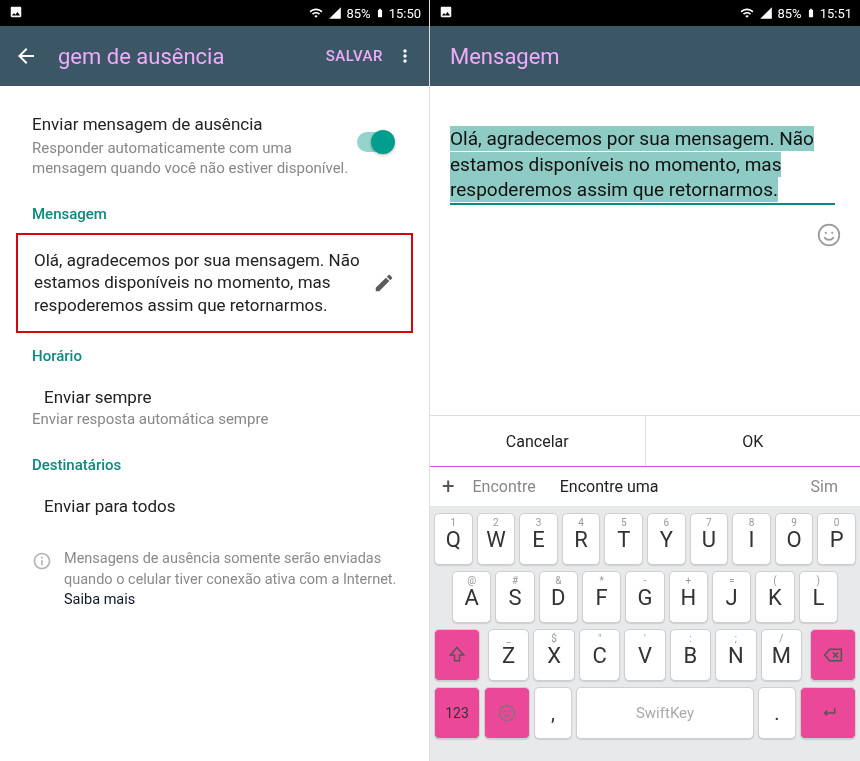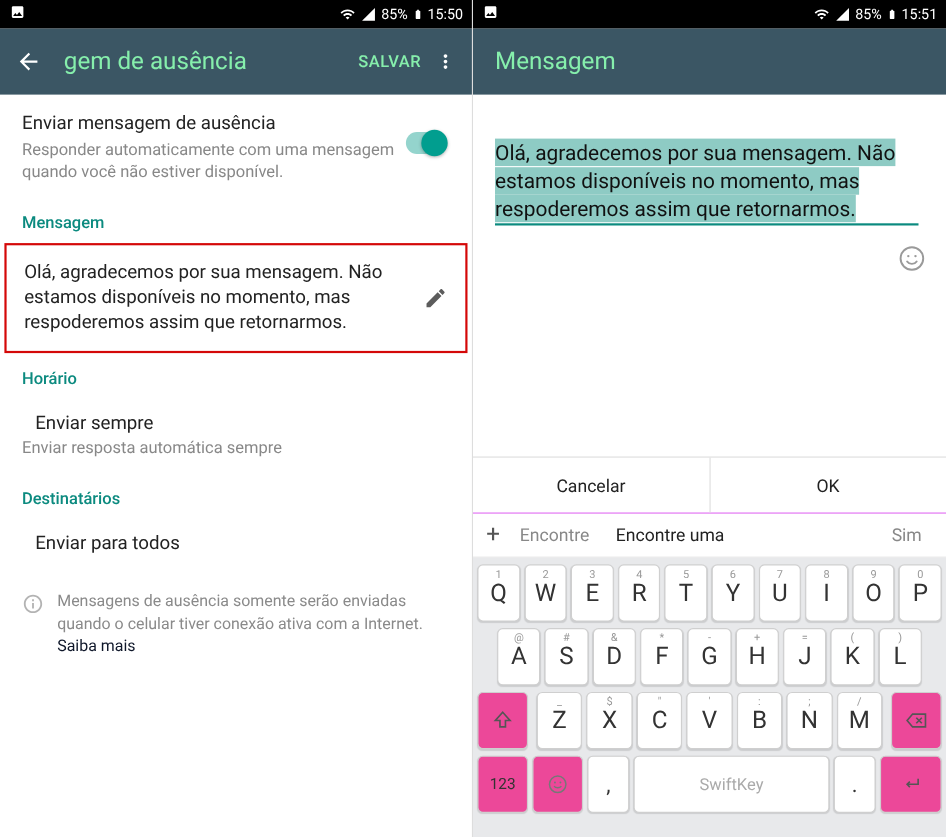--- a/index.html
+++ b/index.html
@@ -7,27 +7,27 @@
 .screen { width: 430px; height: 761px; background: #fff; position: relative; overflow: hidden; }
 .screen.left { border-right: 1px solid #ddd; }
 
 
 .statusbar { height: 26px; background: #000; color: #fff; display: flex; align-items: center; padding: 0 8px; font-size: 13px; }
 .statusbar .left-icons { flex: 0 0 auto; }
 .statusbar .right-icons { margin-left: auto; display: flex; align-items: center; gap: 4px; }
 .statusbar svg { fill: #fff; }
 
 
-.appbar { height: 60px; background: #3b5664; color: #86efac; display: flex; align-items: center; padding: 0 14px; justify-content: flex-end; }
+.appbar { height: 60px; background: #3b5664; color: #f0abfc; display: flex; align-items: center; padding: 0 14px; justify-content: flex-end; }
 .appbar .title { font-size: 22px; font-weight: 400; flex: 1; margin-left: 20px; }
 .appbar .title-noback { font-size: 22px; font-weight: 400; flex: 1; margin-left: 6px; }
 .appbar .action { font-size: 15px; font-weight: 500; letter-spacing: 0.5px; margin-right: 12px; }
 
 
-.content { padding: 0; }
+.content { padding: 12px; }
 .setting-row { padding: 16px 20px 12px 20px; display: flex; align-items: flex-start; }
 .setting-row .txt { flex: 1; }
 .setting-title { font-size: 17px; color: #222; margin-bottom: 4px; }
 .setting-sub { font-size: 15px; color: #888; line-height: 1.35; }
 .section-label { color: #0b8a7f; font-size: 15px; font-weight: 500; padding: 14px 20px 10px 20px; }
 
 .toggle { width: 36px; height: 20px; border-radius: 10px; background: #94d4cd; position: relative; margin-top: 18px; margin-right: 4px; }
 .toggle::after { content: ""; position: absolute; right: -2px; top: -2px; width: 24px; height: 24px; background: #019e8f; border-radius: 50%; box-shadow: 0 1px 3px rgba(0,0,0,.3); }
 
 .msg-box { border: 2.5px solid #d40808; margin: 0 4px; padding: 14px 16px; display: flex; align-items: center; }

